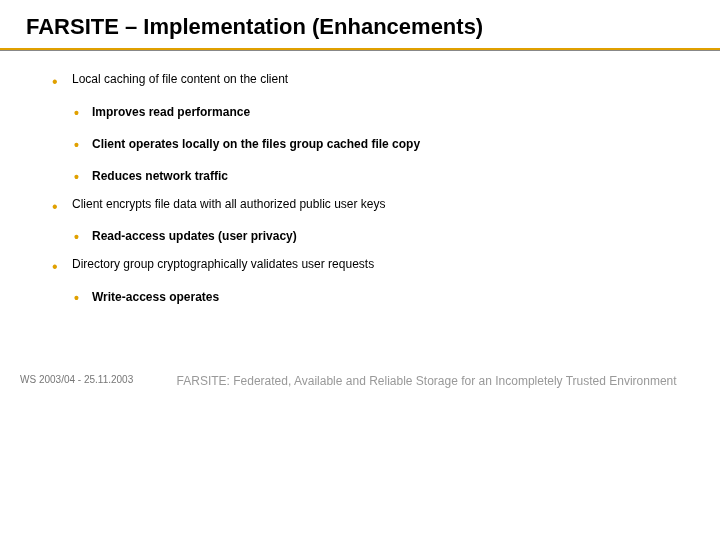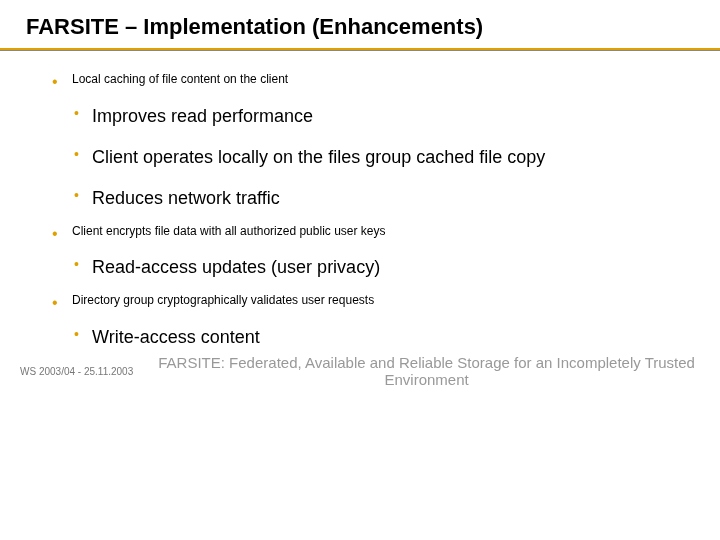--- a/index.html
+++ b/index.html
@@ -49,45 +49,46 @@
     position: absolute;
     left: 0;
     top: 0;
     color: #e0a000;
     font-size: 16px;
   }
   .li2 {
     position: relative;
     padding-left: 18px;
     margin-left: 22px;
-    font-size: 18px;
+    font-size: 12px;
     line-height: 1.5;
     margin-top: 14px;
     margin-bottom: 10px;
+    font-weight: bold;
   }
   .li2::before {
     content: "•";
     position: absolute;
     left: 0;
     top: 0;
     color: #e0a000;
     font-size: 14px;
   }
   .footer {
     position: absolute;
     bottom: 16px;
     left: 20px;
     right: 20px;
     display: flex;
-    align-items: center;
+    align-items: flex-start;
     font-size: 9px;
     color: #888;
   }
   .footer-left { flex: 0 0 auto; font-size: 10px; color: #777; }
-  .footer-center { flex: 1 1 auto; text-align: center; font-size: 15px; color: #999; padding-left: 20px; }
+  .footer-center { flex: 1 1 auto; text-align: center; font-size: 12px; color: #999; padding-left: 20px; }
 </style>
 </head>
 <body>
 
 <div class="slide">
   <div class="title">FARSITE – Implementation (Enhancements)</div>
   <div class="rule"></div>
 
   <div class="content">
 
@@ -95,21 +96,21 @@
     <div class="li2">Improves read performance</div>
 
     <div class="li2">Client operates locally on the files group cached file copy</div>
 
     <div class="li2">Reduces network traffic</div>
 
     <div class="li1">Client encrypts file data with all authorized public user keys</div>
     <div class="li2">Read-access updates (user privacy)</div>
 
     <div class="li1">Directory group cryptographically validates user requests</div>
-    <div class="li2">Write-access content</div>
+    <div class="li2">Write-access operates</div>
 
   </div>
 
   <div class="footer">
     <div class="footer-left">WS 2003/04 - 25.11.2003</div>
     <div class="footer-center">FARSITE: Federated, Available and Reliable Storage for an Incompletely Trusted Environment</div>
   </div>
 </div>
 
 </body></html>

